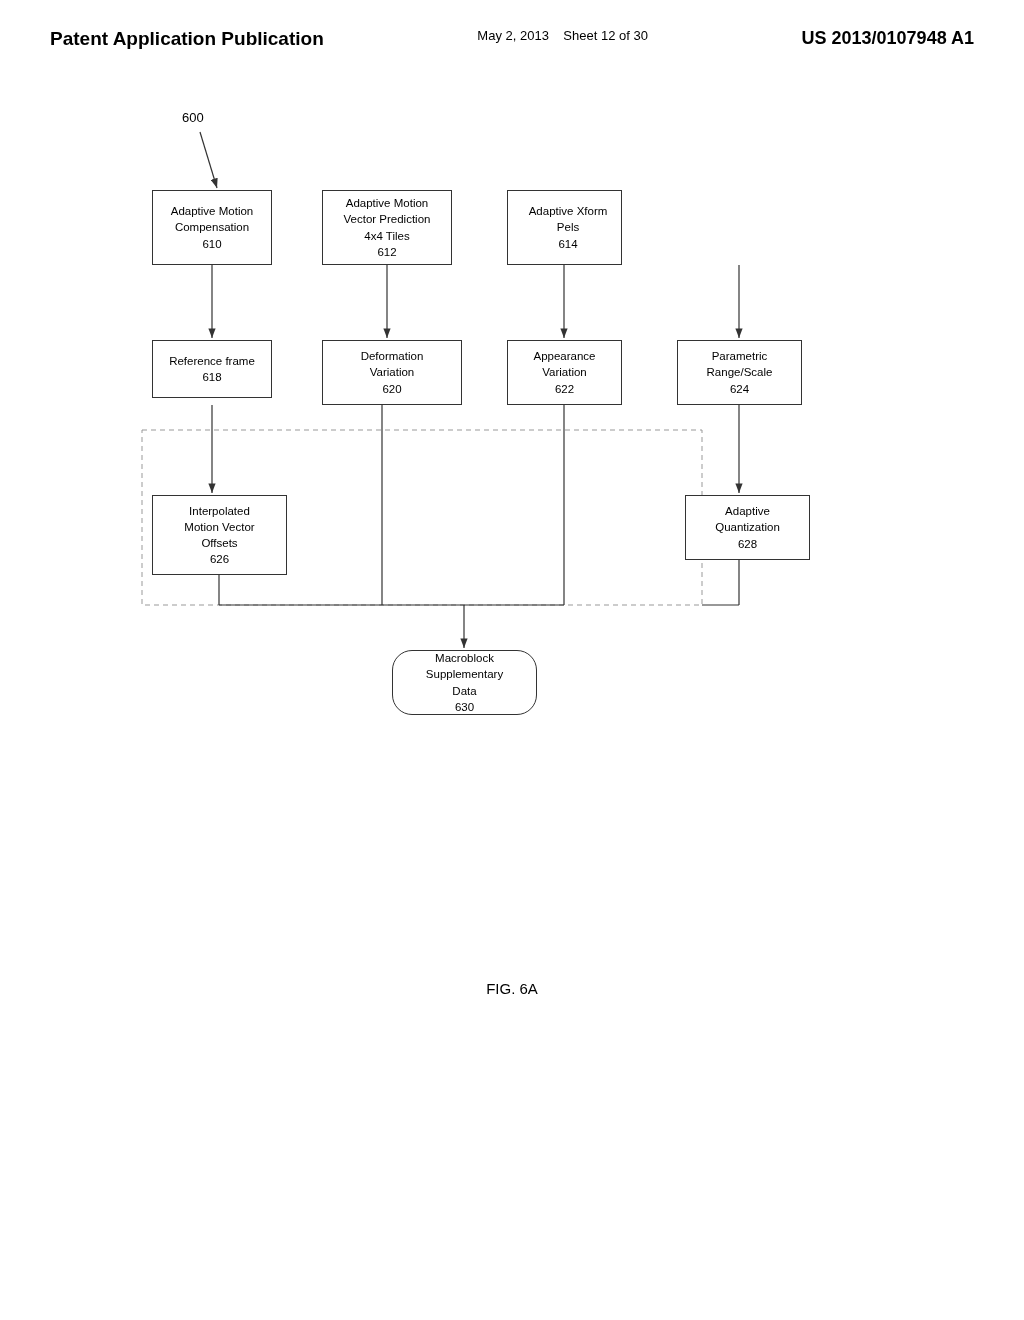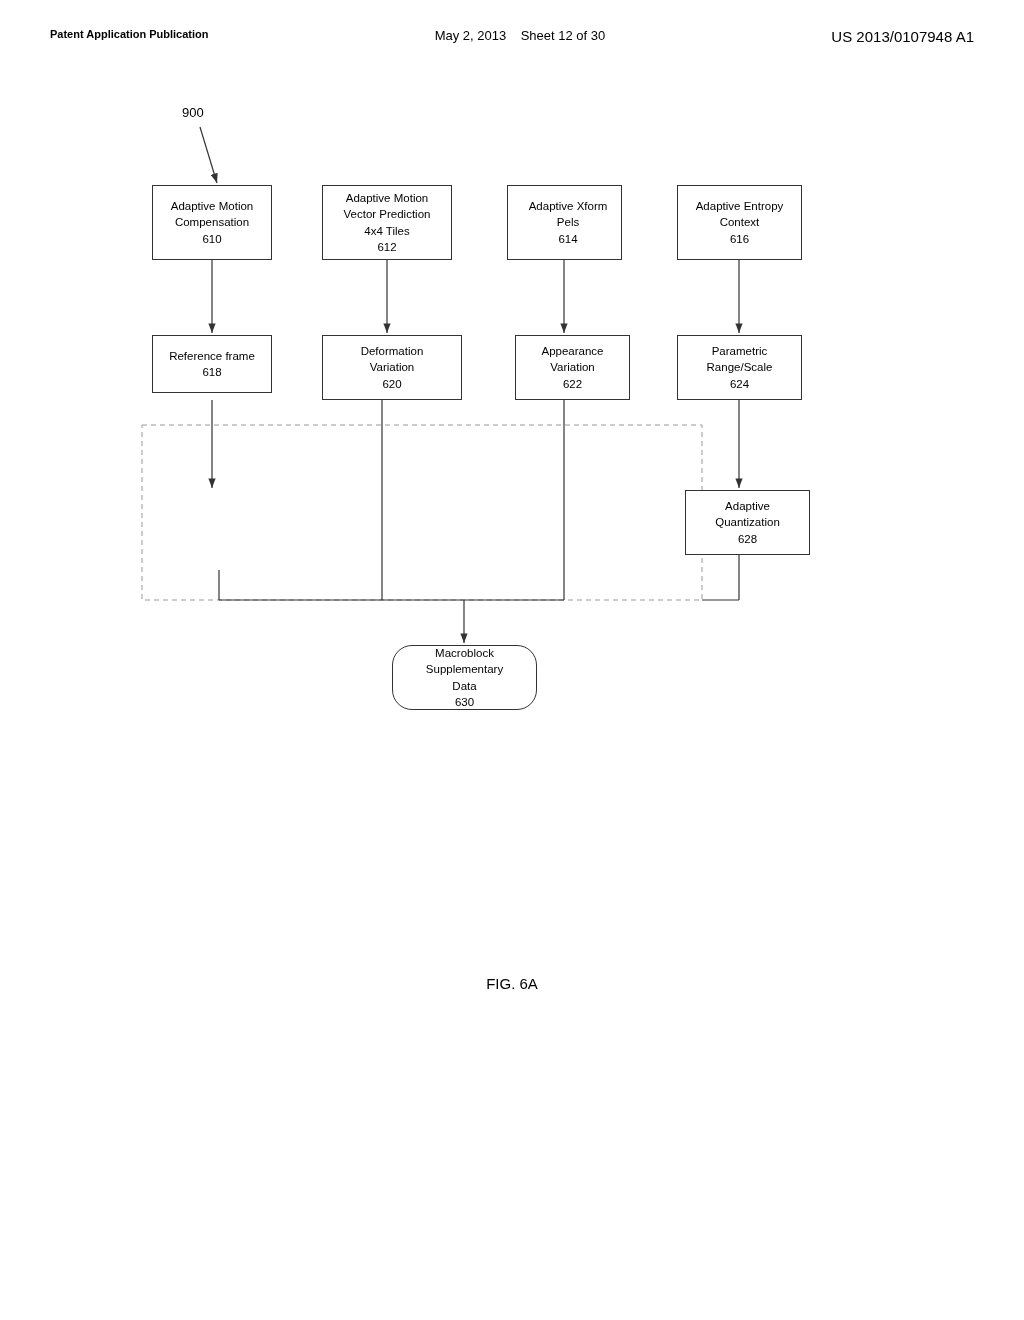--- a/index.html
+++ b/index.html
@@ -16,32 +16,32 @@
 
     .page-header {
       display: flex;
       justify-content: space-between;
       align-items: flex-start;
       padding: 28px 50px 0 50px;
       border-bottom: none;
     }
 
     .header-left {
-      font-size: 11px;
+      font-size: 19px;
       font-weight: bold;
     }
 
     .header-center {
       font-size: 13px;
       text-align: center;
     }
 
     .header-right {
-      font-size: 15px;
-      font-weight: normal;
+      font-size: 18px;
+      font-weight: bold;
     }
 
     .diagram-area {
       position: relative;
       margin: 60px auto 0 auto;
       width: 780px;
       height: 850px;
     }
 
     
@@ -71,21 +71,21 @@
 
     
     .box-610 { left: 30px; top: 80px; width: 120px; height: 75px; }
     .box-612 { left: 200px; top: 80px; width: 130px; height: 75px; }
     .box-614 { left: 385px; top: 80px; width: 115px; height: 75px; padding-left: 11px; }
     .box-616 { left: 555px; top: 80px; width: 125px; height: 75px; }
 
     
     .box-618 { left: 30px; top: 230px; width: 120px; height: 58px; }
     .box-620 { left: 200px; top: 230px; width: 140px; height: 65px; }
-    .box-622 { left: 393px; top: 230px; width: 115px; height: 65px; }
+    .box-622 { left: 385px; top: 230px; width: 115px; height: 65px; }
     .box-624 { left: 555px; top: 230px; width: 125px; height: 65px; }
 
     
     .box-626 { left: 30px; top: 385px; width: 135px; height: 80px; }
     .box-628 { left: 555px; top: 385px; width: 125px; height: 65px; margin-left: 8px; }
 
     
     .box-630 { left: 270px; top: 540px; width: 145px; height: 65px; border-radius: 20px; }
 
     
@@ -112,21 +112,21 @@
   <div class="header-left">Patent Application Publication</div>
   <div class="header-center">
     <span>May 2, 2013</span>&nbsp;&nbsp;&nbsp;
     <span>Sheet 12 of 30</span>
   </div>
   <div class="header-right">US 2013/0107948 A1</div>
 </div>
 
 <div class="diagram-area">
 
-  <div class="label-600">900</div>
+  <div class="label-600">600</div>
 
   <svg class="arrows-svg">
     <defs>
       <marker id="arrowhead" markerWidth="8" markerHeight="6" refX="8" refY="3" orient="auto">
         <polygon points="0 0, 8 3, 0 6" fill="#333"></polygon>
       </marker>
     </defs>
 
     <line x1="78" y1="22" x2="95" y2="78" stroke="#333" stroke-width="1.2" marker-end="url(#arrowhead)"></line>
 
@@ -161,37 +161,37 @@
 
   <div class="box box-610">
     <span>Adaptive Motion<br>Compensation<br>610</span>
   </div>
   <div class="box box-612">
     <span>Adaptive Motion<br>Vector Prediction<br>4x4 Tiles<br>612</span>
   </div>
   <div class="box box-614">
     <span>Adaptive Xform<br>Pels<br>614</span>
   </div>
-  <div class="box box-616">
-    <span>Adaptive Entropy<br>Context<br>616</span>
-  </div>
 
   <div class="box box-618">
     <span>Reference frame<br>618</span>
   </div>
   <div class="box box-620">
     <span>Deformation<br>Variation<br>620</span>
   </div>
   <div class="box box-622">
     <span>Appearance<br>Variation<br>622</span>
   </div>
   <div class="box box-624">
     <span>Parametric<br>Range/Scale<br>624</span>
   </div>
 
+  <div class="box box-626">
+    <span>Interpolated<br>Motion Vector<br>Offsets<br>626</span>
+  </div>
   <div class="box box-628">
     <span>Adaptive<br>Quantization<br>628</span>
   </div>
 
   <div class="box box-630">
     <span>Macroblock<br>Supplementary<br>Data<br>630</span>
   </div>
 
 </div>
 

